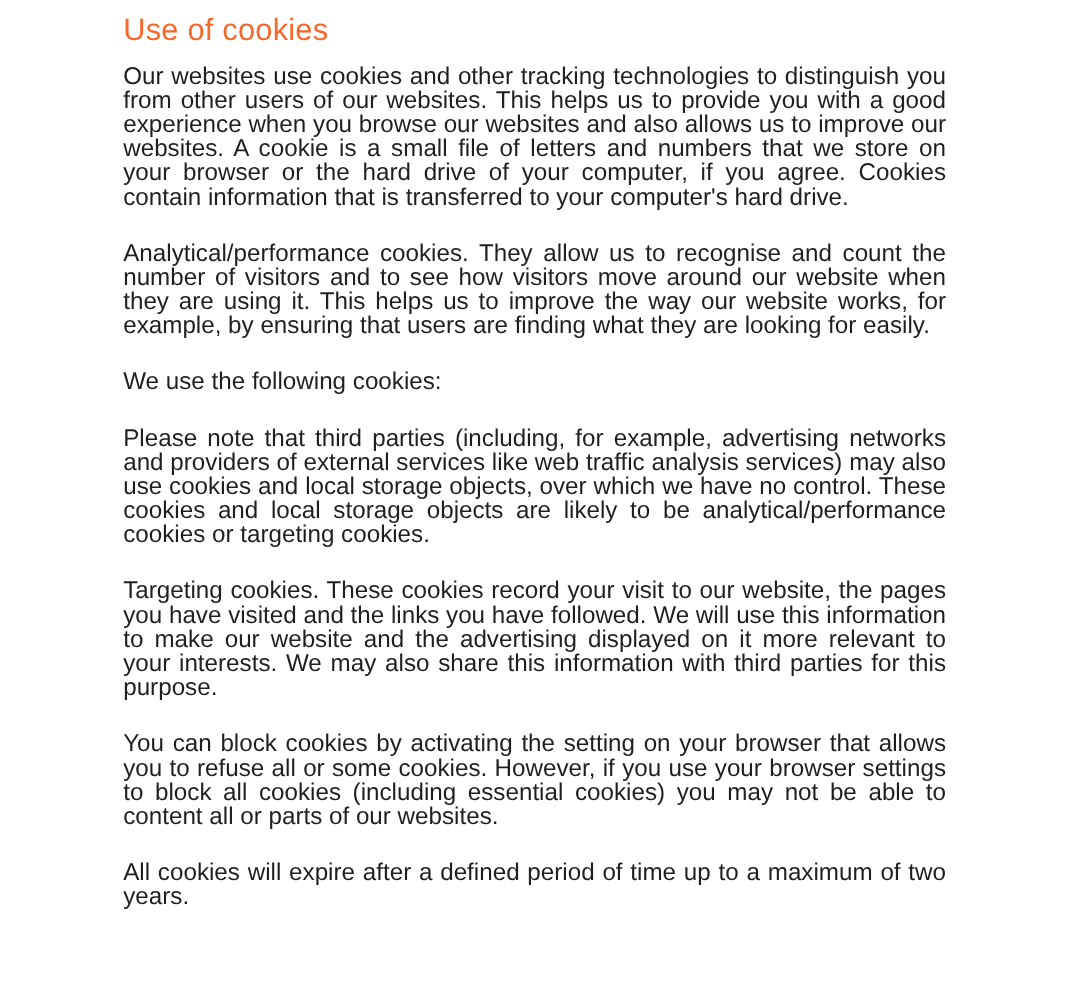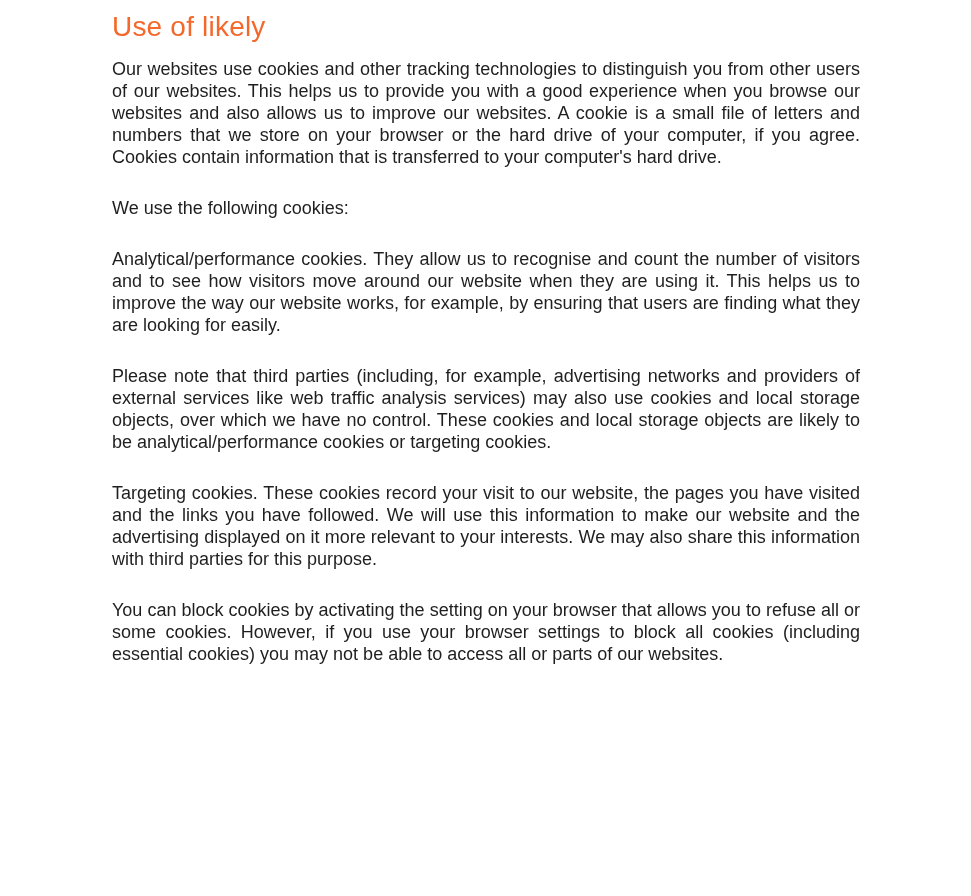--- a/index.html
+++ b/index.html
@@ -25,40 +25,41 @@
     margin: 0 0 14px 0;
     font-size: 28px;
     line-height: 34px;
     font-weight: 400;
     letter-spacing: 0.2px;
     color: var(--title-color);
   }
   .para {
     margin: 0 0 29px 0;
     width: 748px;
-    font-size: 18px;
+    font-size: 22px;
     line-height: 22px;
     color: var(--text-color);
     text-align: justify;
   }
   .para:last-child { margin-bottom: 0; }
 </style>
 </head>
 <body>
 
 <div class="page">
-  <h1 class="title">Use of likely</h1>
+  <h1 class="title">Use of cookies</h1>
 
   <p class="para">Our websites use cookies and other tracking technologies to distinguish you from other users of our websites. This helps us to provide you with a good experience when you browse our websites and also allows us to improve our websites. A cookie is a small file of letters and numbers that we store on your browser or the hard drive of your computer, if you agree. Cookies contain information that is transferred to your computer's hard drive.</p>
 
+  <p class="para">Analytical/performance cookies. They allow us to recognise and count the number of visitors and to see how visitors move around our website when they are using it. This helps us to improve the way our website works, for example, by ensuring that users are finding what they are looking for easily.</p>
+
   <p class="para">We use the following cookies:</p>
-
-  <p class="para">Analytical/performance cookies. They allow us to recognise and count the number of visitors and to see how visitors move around our website when they are using it. This helps us to improve the way our website works, for example, by ensuring that users are finding what they are looking for easily.</p>
 
 
   <p class="para">Please note that third parties (including, for example, advertising networks and providers of external services like web traffic analysis services) may also use cookies and local storage objects, over which we have no control. These cookies and local storage objects are likely to be analytical/performance cookies or targeting cookies.</p>
 
   <p class="para">Targeting cookies. These cookies record your visit to our website, the pages you have visited and the links you have followed. We will use this information to make our website and the advertising displayed on it more relevant to your interests. We may also share this information with third parties for this purpose.</p>
 
-  <p class="para">You can block cookies by activating the setting on your browser that allows you to refuse all or some cookies. However, if you use your browser settings to block all cookies (including essential cookies) you may not be able to access all or parts of our websites.</p>
+  <p class="para">You can block cookies by activating the setting on your browser that allows you to refuse all or some cookies. However, if you use your browser settings to block all cookies (including essential cookies) you may not be able to content all or parts of our websites.</p>
 
+  <p class="para">All cookies will expire after a defined period of time up to a maximum of two years.</p>
 
 </div>
 
 </body></html>

